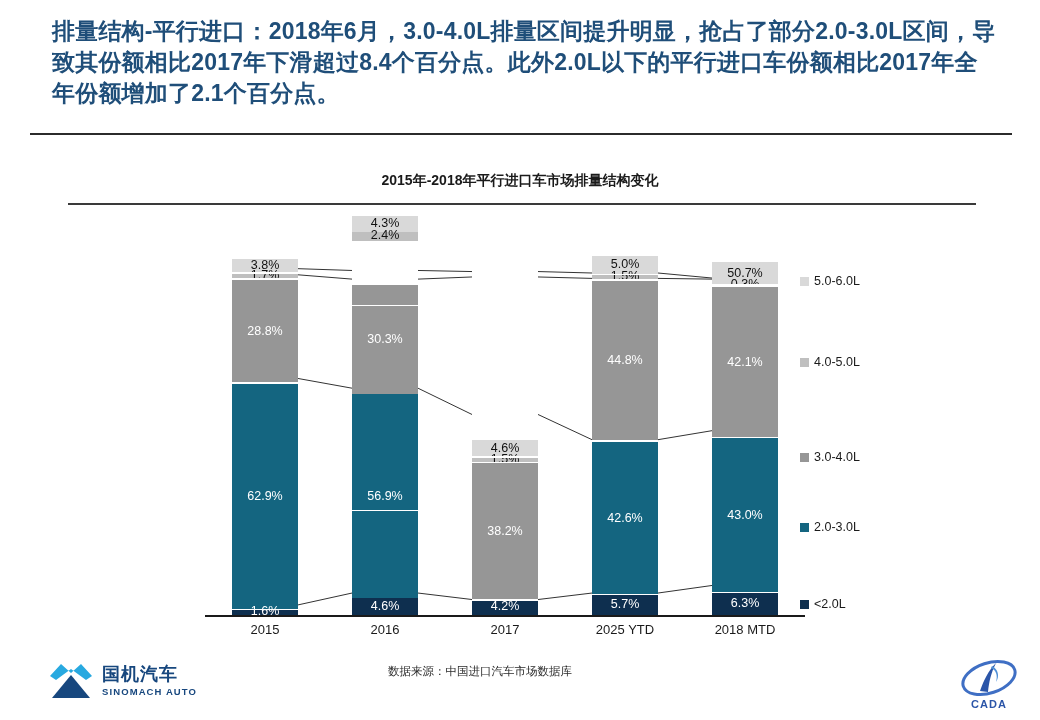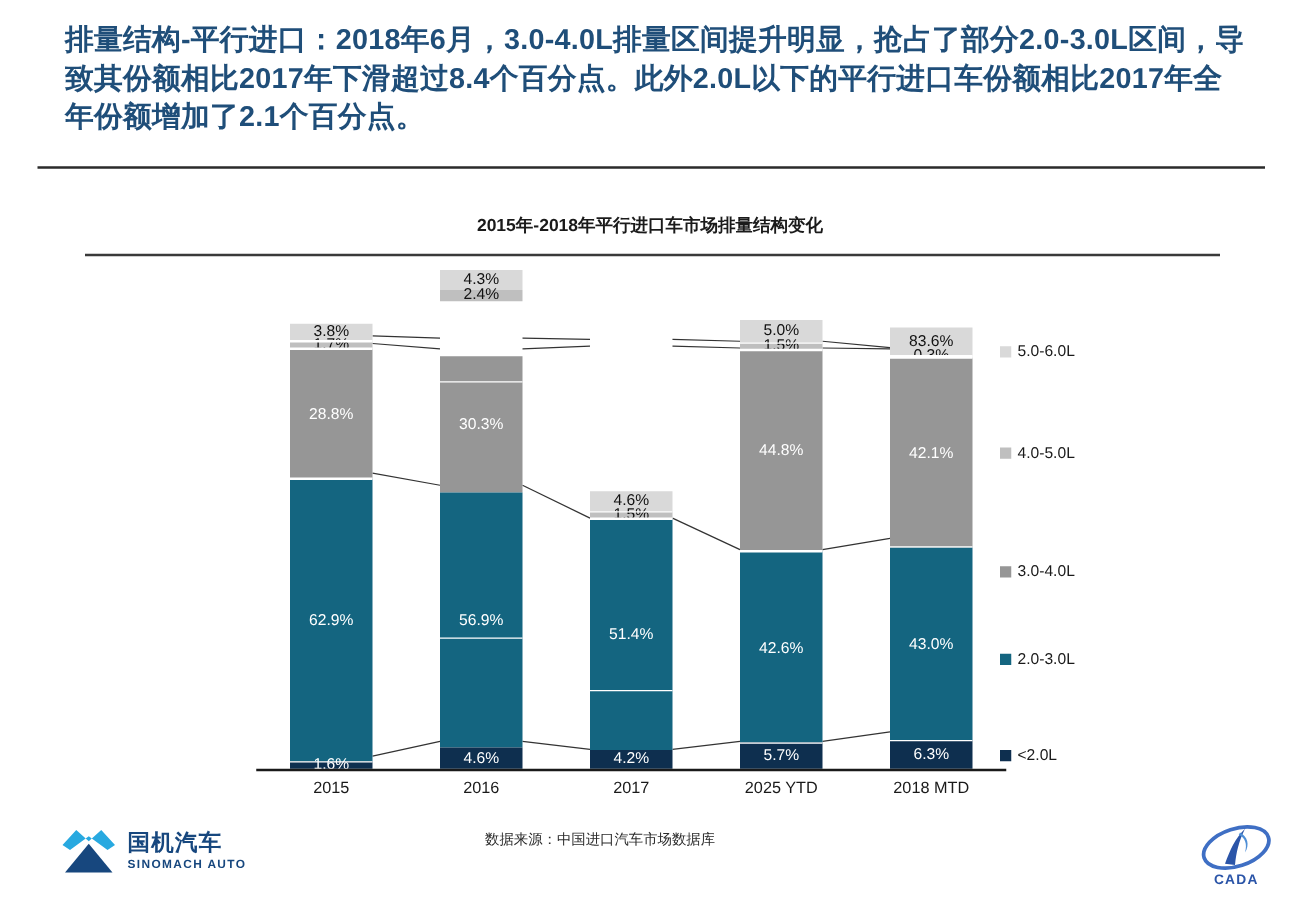--- a/index.html
+++ b/index.html
@@ -261,22 +261,22 @@
         <div class="sep" style="top: 132.45px;"></div>
         <div class="sep" style="top: 337.29px;"></div>
       </div>
       <div class="bar-col" style="left: 267px; position: absolute;">
         <div class="seg s56 thin" style="height: 16.56px;">
           <span class="seg-label">4.6%</span>
         </div>
         <div class="seg s45 thin" style="height: 5.4px;">
           <span class="seg-label">1.5%</span>
         </div>
-        <div class="seg s23" style="height: 185.04px;">
-          <span class="seg-label">51.4%</span>
+        <div class="seg s34" style="height: 137.52px;">
+          <span class="seg-label">38.2%</span>
         </div>
         <div class="seg s20 thin" style="height: 15.12px;">
           <span class="seg-label">4.2%</span>
         </div>
         <div class="sep" style="top: 15.81px;"></div>
         <div class="sep" style="top: 21.21px;"></div>
         <div class="sep" style="top: 158.73px;"></div>
         <div class="sep" style="top: 343.77px;"></div>
       </div>
       <div class="bar-col" style="left: 387px; position: absolute;">
@@ -295,21 +295,21 @@
         <div class="seg s20 thin" style="height: 20.52px;">
           <span class="seg-label">5.7%</span>
         </div>
         <div class="sep" style="top: 17.25px;"></div>
         <div class="sep" style="top: 22.65px;"></div>
         <div class="sep" style="top: 183.93px;"></div>
         <div class="sep" style="top: 337.29px;"></div>
       </div>
       <div class="bar-col" style="left: 507px; position: absolute;">
         <div class="seg s56" style="height: 23.04px;">
-          <span class="seg-label">83.6%</span>
+          <span class="seg-label">50.7%</span>
         </div>
         <div class="seg s45 thin" style="height: 1.08px;">
           <span class="seg-label">0.3%</span>
         </div>
         <div class="seg s34" style="height: 151.56px;">
           <span class="seg-label">42.1%</span>
         </div>
         <div class="seg s23" style="height: 154.8px;">
           <span class="seg-label">43.0%</span>
         </div>

